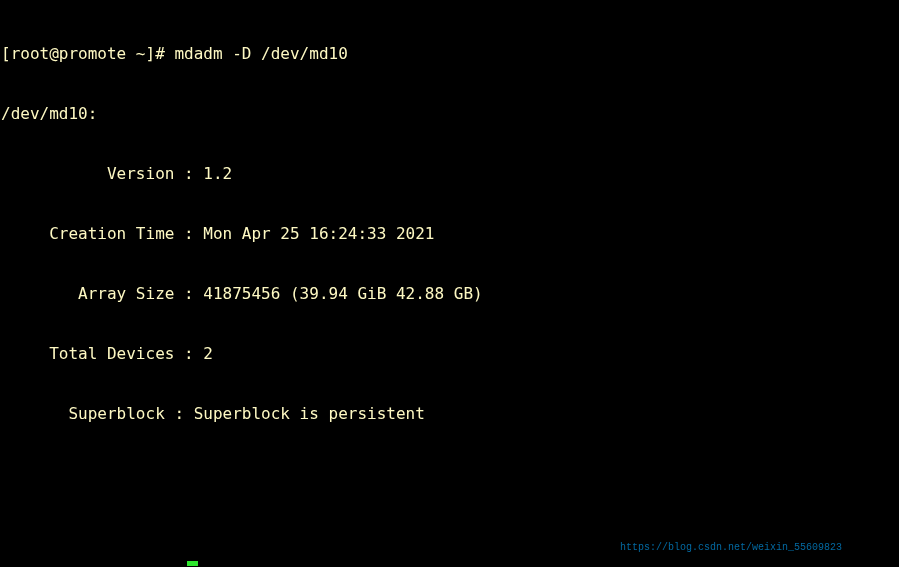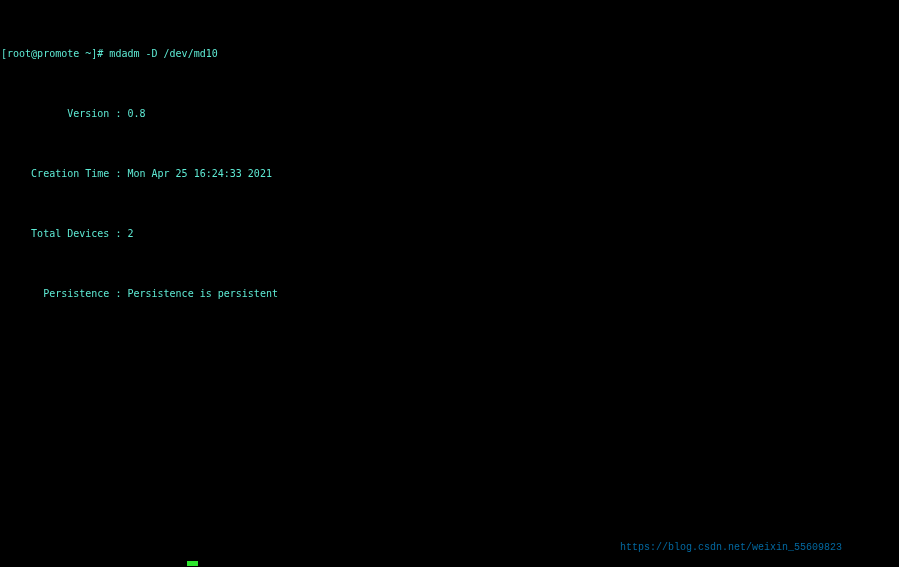--- a/index.html
+++ b/index.html
@@ -30,23 +30,23 @@
     letter-spacing: 0px;
     padding: 4px 0 0 0;
     box-sizing: border-box;
     overflow: hidden;
   }
   .tline {
     display: block;
     height: 20px;
     line-height: 20px;
     white-space: pre;
-    color: #5eead4;
+    color: #fef9c3;
     font-family: "DejaVu Sans Mono", "Liberation Mono", monospace;
-    font-size: 10px;
+    font-size: 16px;
     margin: 0;
     padding: 0 0 0 1px;
   }
   #cursor {
     position: absolute;
     left: 187px;
     top: 561px;
     width: 11px;
     height: 5px;
     background: #2ee62e;
@@ -61,24 +61,26 @@
     color: #0369a1;
     white-space: pre;
     letter-spacing: 0px;
   }
 </style>
 </head>
 <body>
 
 <div id="terminal">
   <div class="tline">[root@promote ~]# mdadm -D /dev/md10</div>
-  <div class="tline">           Version : 0.8</div>
+  <div class="tline">/dev/md10:</div>
+  <div class="tline">           Version : 1.2</div>
   <div class="tline">     Creation Time : Mon Apr 25 16:24:33 2021</div>
+  <div class="tline">        Array Size : 41875456 (39.94 GiB 42.88 GB)</div>
   <div class="tline">     Total Devices : 2</div>
-  <div class="tline">       Persistence : Persistence is persistent</div>
+  <div class="tline">       Superblock : Superblock is persistent</div>
   
   
   
   
   
   
   
   
   
   

